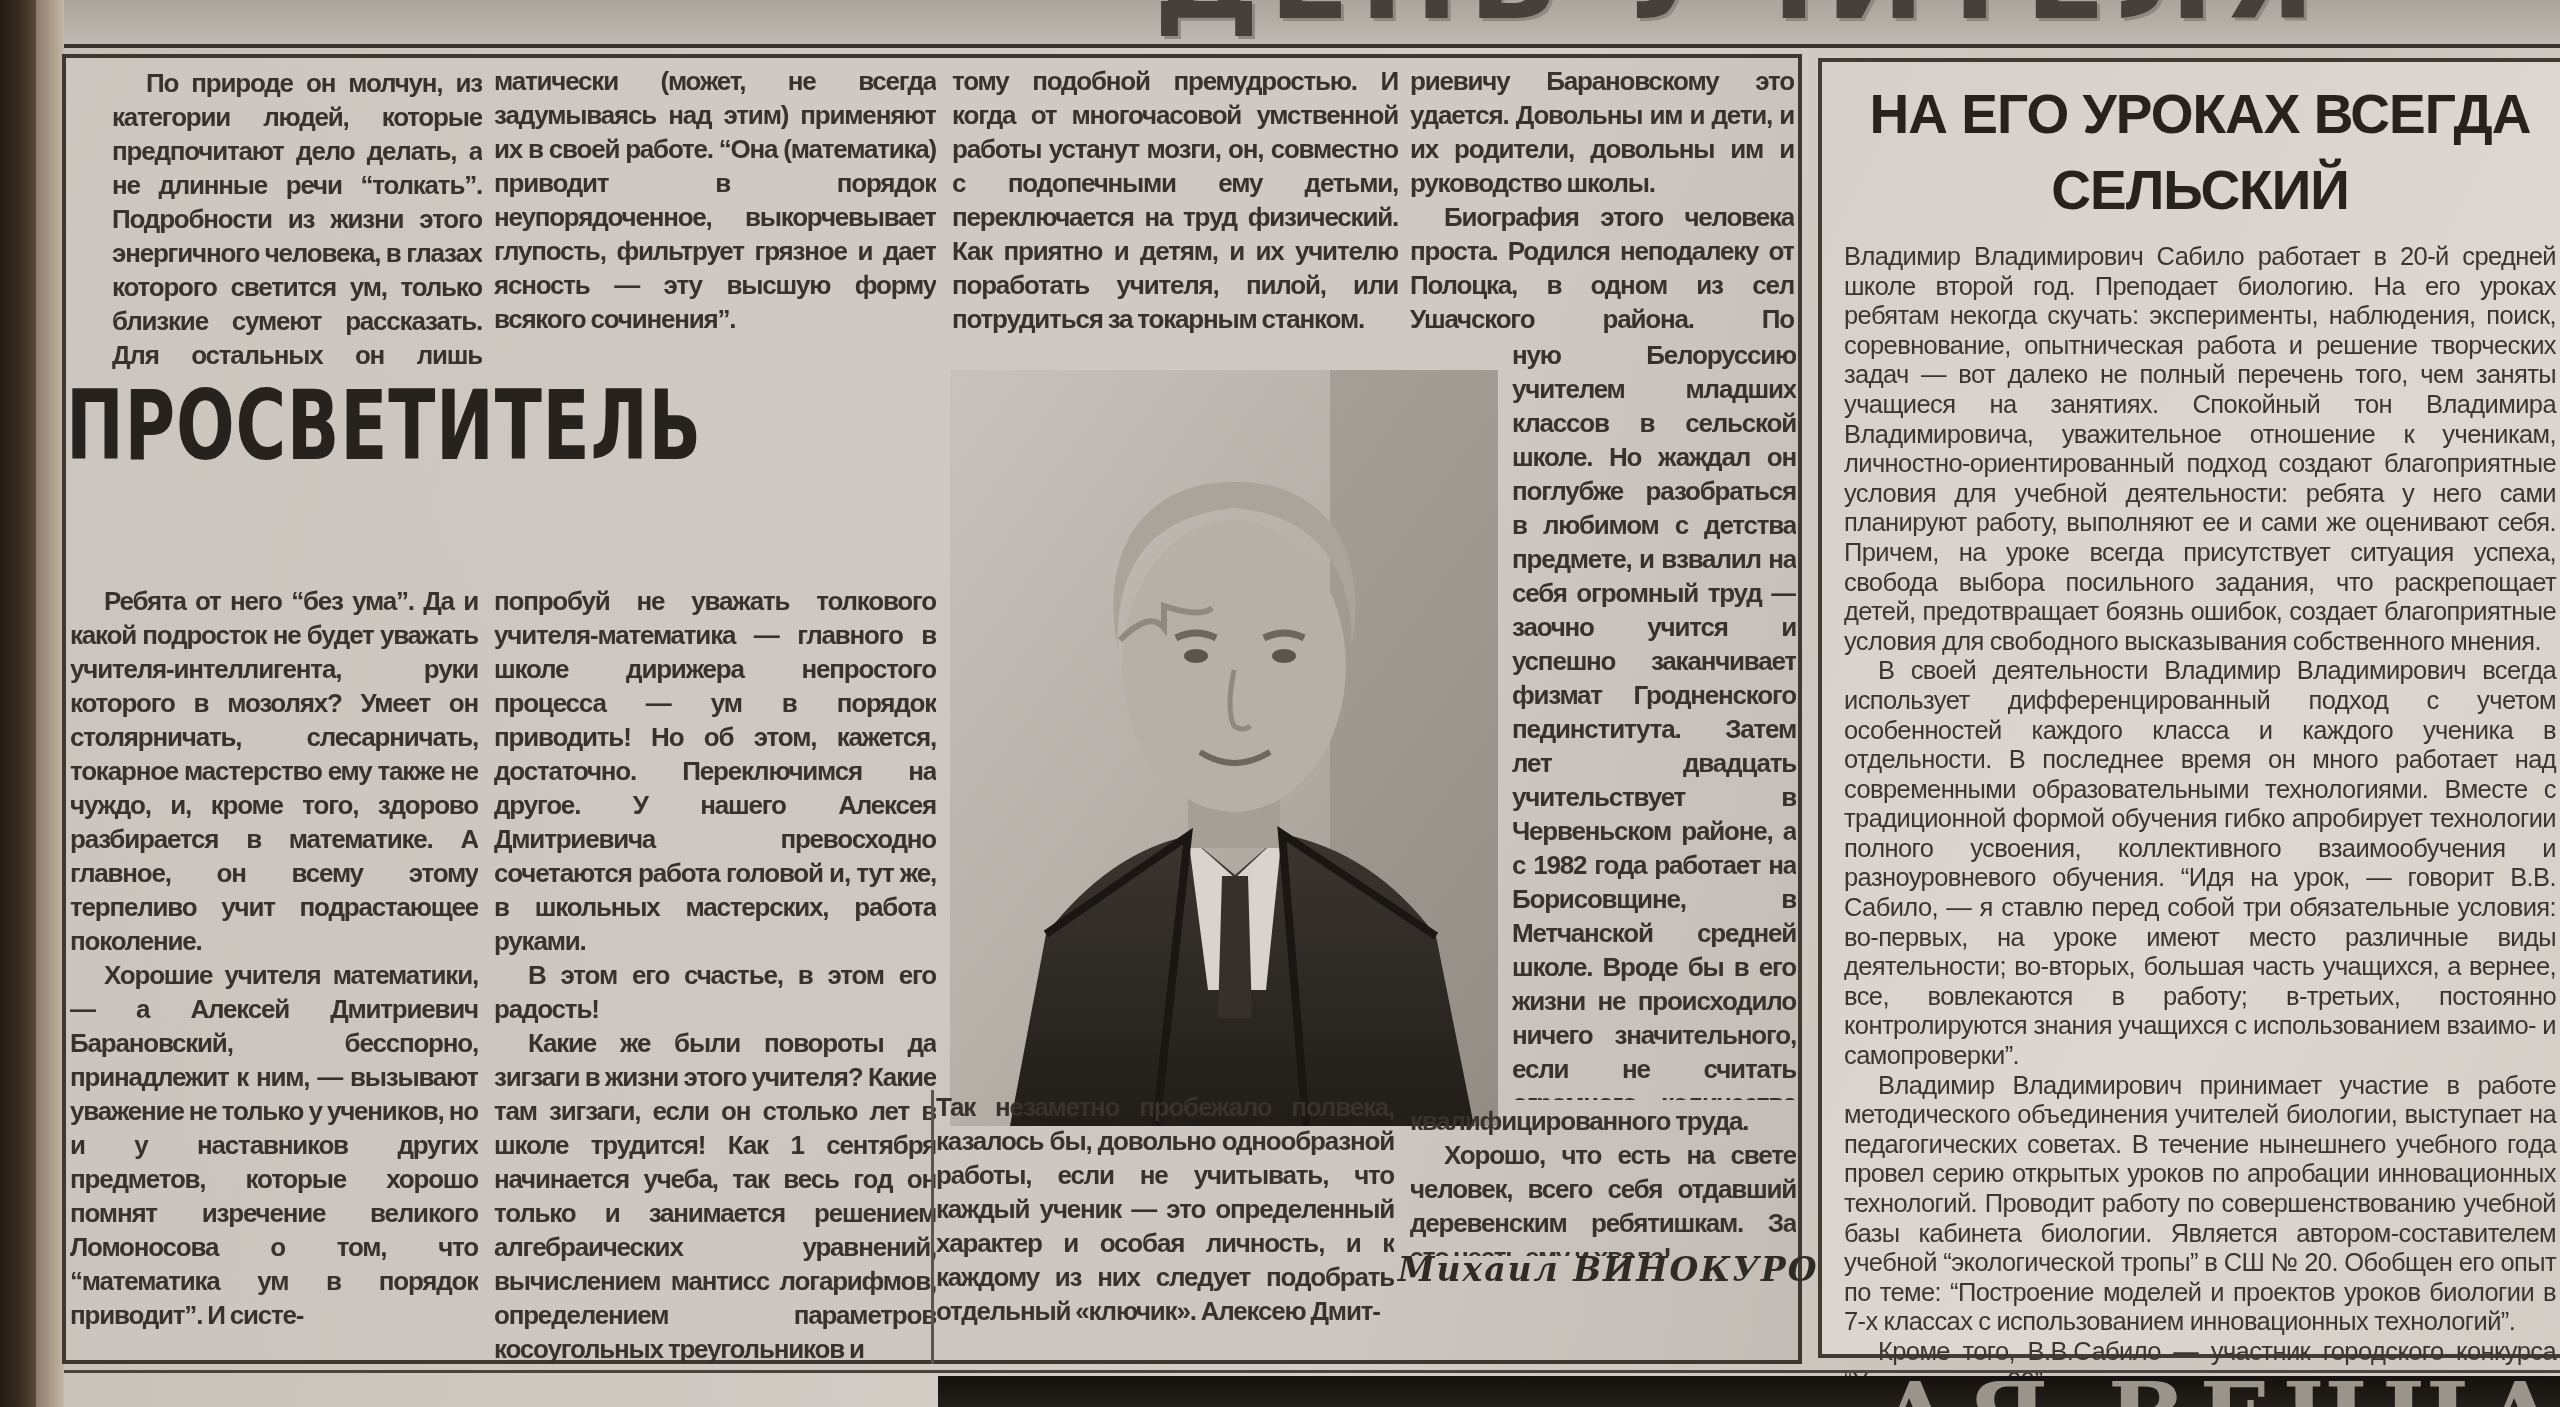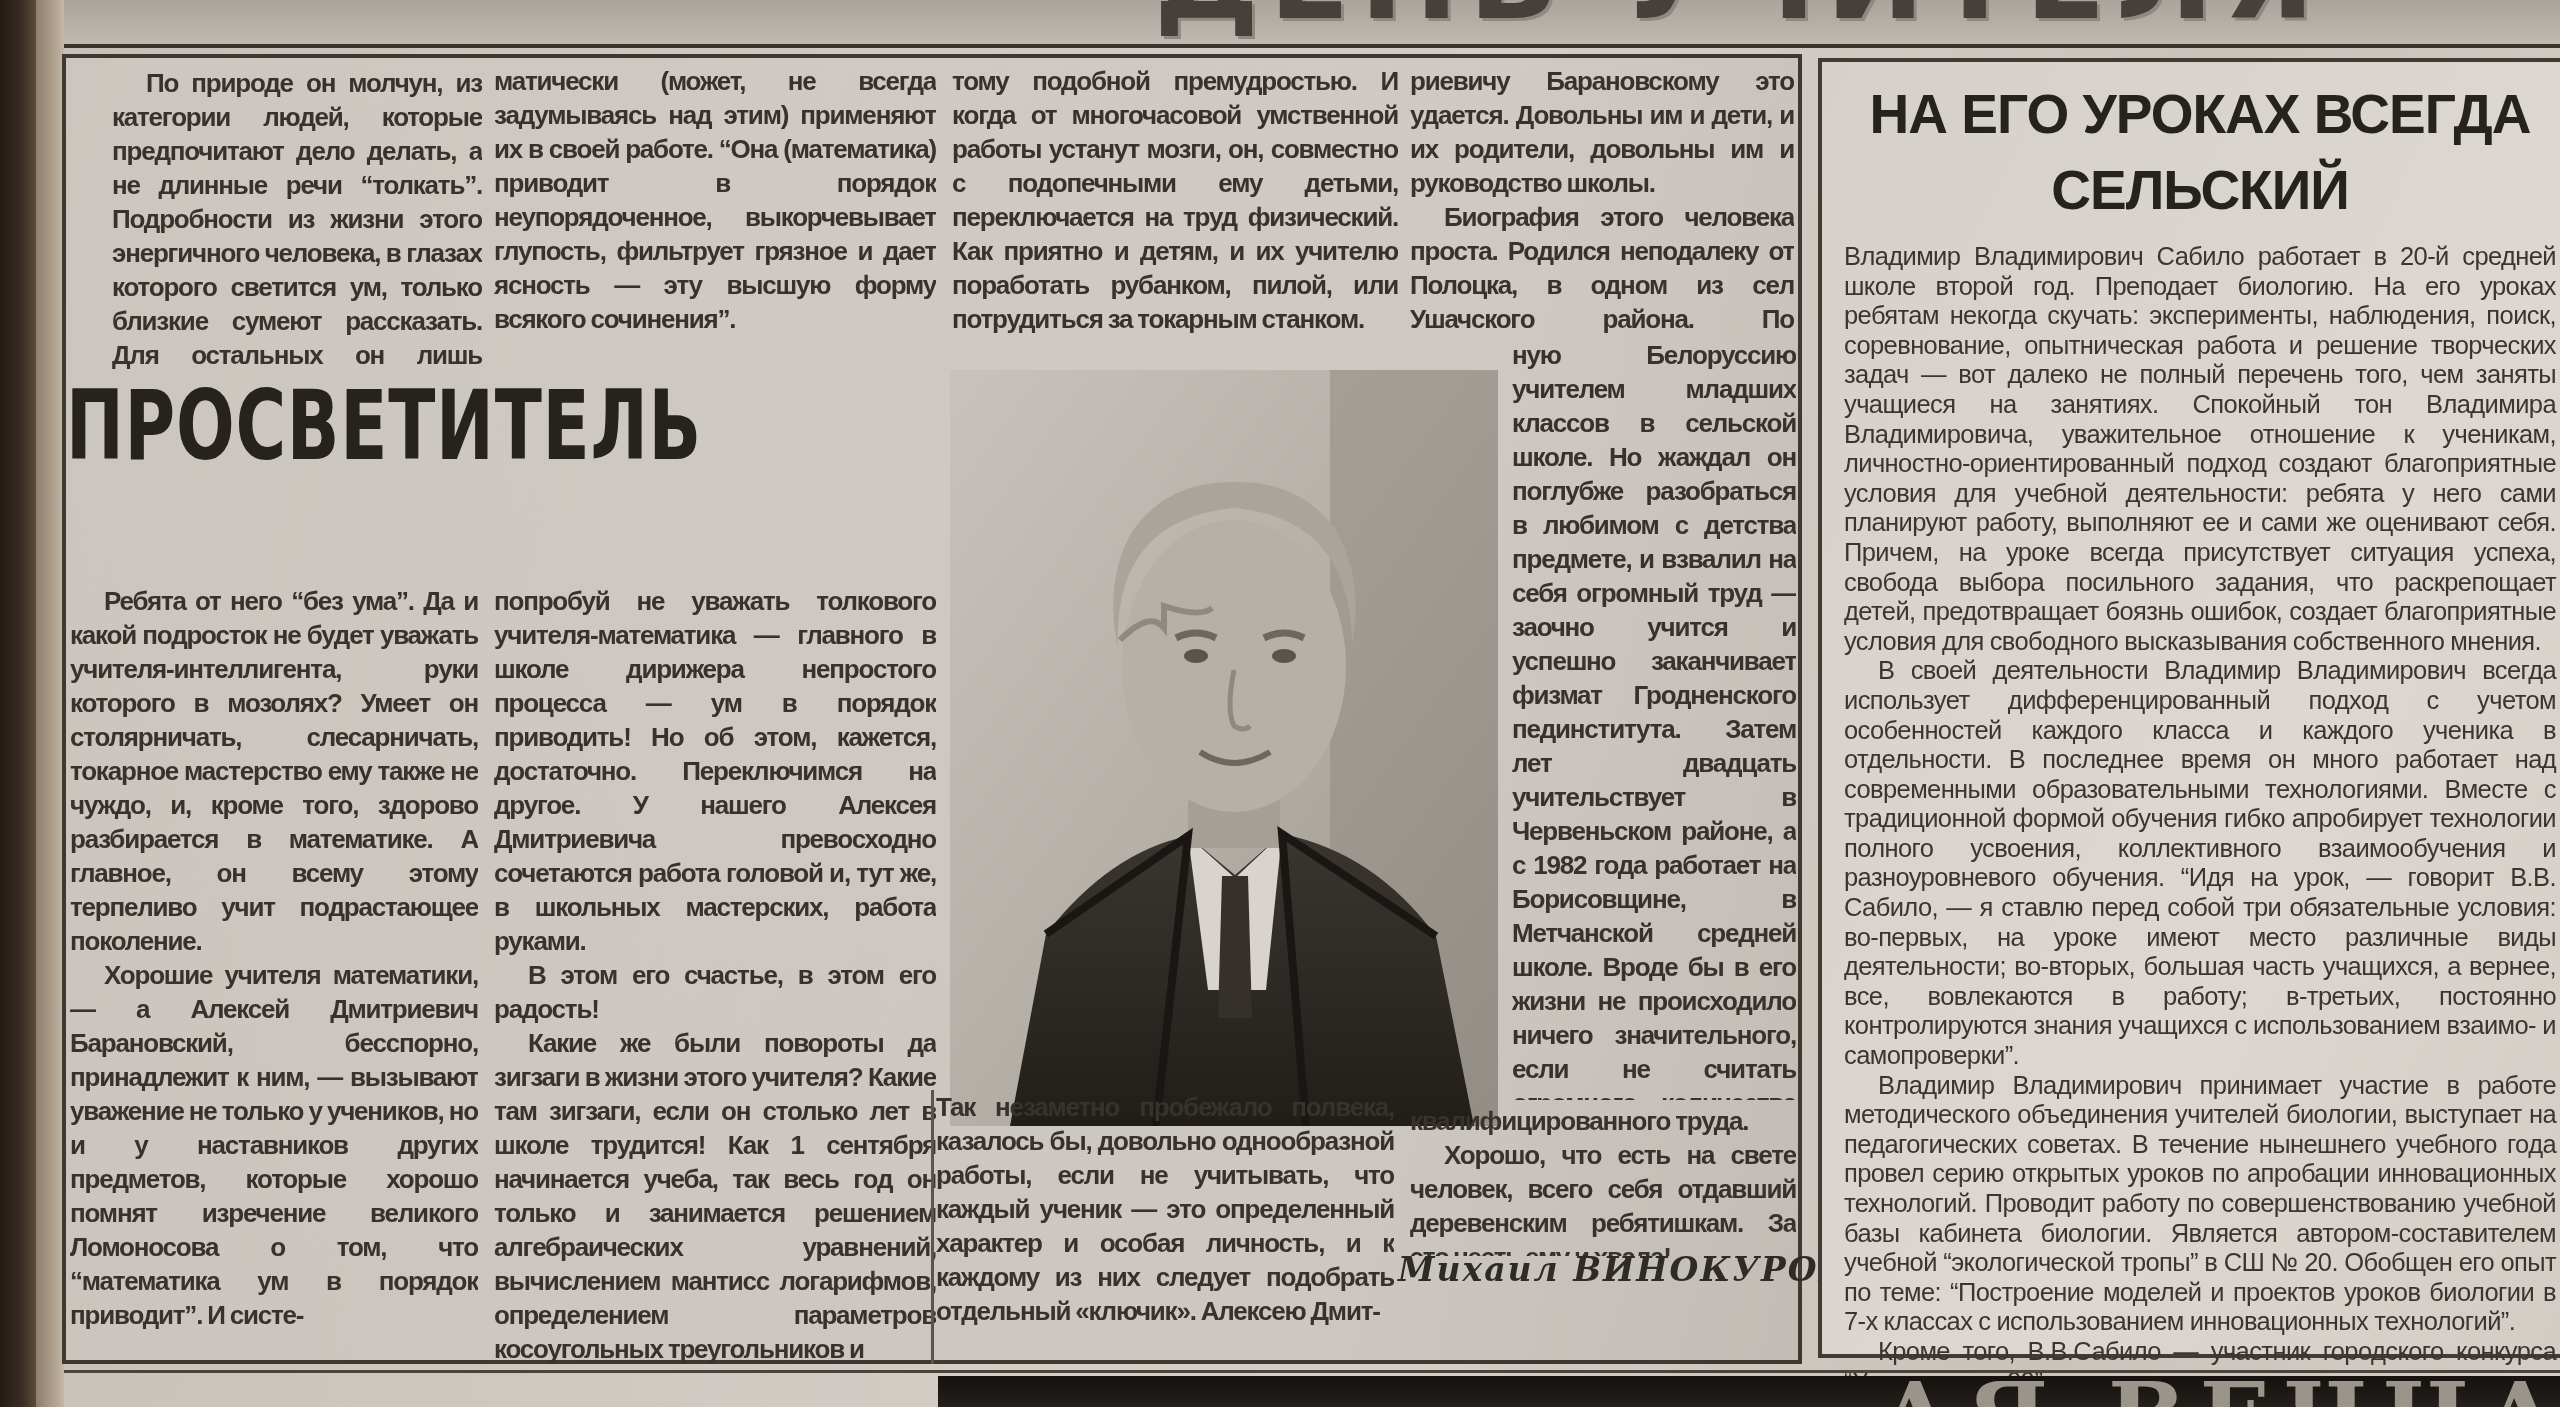--- a/index.html
+++ b/index.html
@@ -87,21 +87,21 @@
 
   <div class="blk c1t">
     <p class="ind">По природе он молчун, из категории людей, которые предпочитают дело делать, а не длинные речи “толкать”. Подробности из жизни этого энергичного человека, в глазах которого светится ум, только близкие сумеют рассказать. Для остальных он лишь скромный учитель Мет-</p>
   </div>
 
   <div class="blk c2t">
     <p>матически (может, не всегда задумываясь над этим) применяют их в своей работе. “Она (математика) приводит в порядок неупорядоченное, выкорчевывает глупость, фильтрует грязное и дает ясность — эту высшую форму всякого сочинения”.</p>
   </div>
 
   <div class="blk c3t">
-    <p>тому подобной премудростью. И когда от многочасовой умственной работы устанут мозги, он, совместно с подопечными ему детьми, переключается на труд физический. Как приятно и детям, и их учителю поработать рубанком, пилой, или потрудиться за токарным станком.</p>
+    <p>тому подобной премудростью. И когда от многочасовой умственной работы устанут мозги, он, совместно с подопечными ему детьми, переключается на труд физический. Как приятно и детям, и их учителю поработать учителя, пилой, или потрудиться за токарным станком.</p>
   </div>
 
   <div class="blk c4t">
     <p>риевичу Барановскому это удается. Довольны им и дети, и их родители, довольны им и руководство школы.</p>
     <p class="ind">Биография этого человека проста. Родился неподалеку от Полоцка, в одном из сел Ушачского района. По окончании Лепельского педучилища был направлен в Запад-</p>
   </div>
 
   <div class="hl">
     <div class="l2">ПРОСВЕТИТЕЛЬ</div>
   </div>

